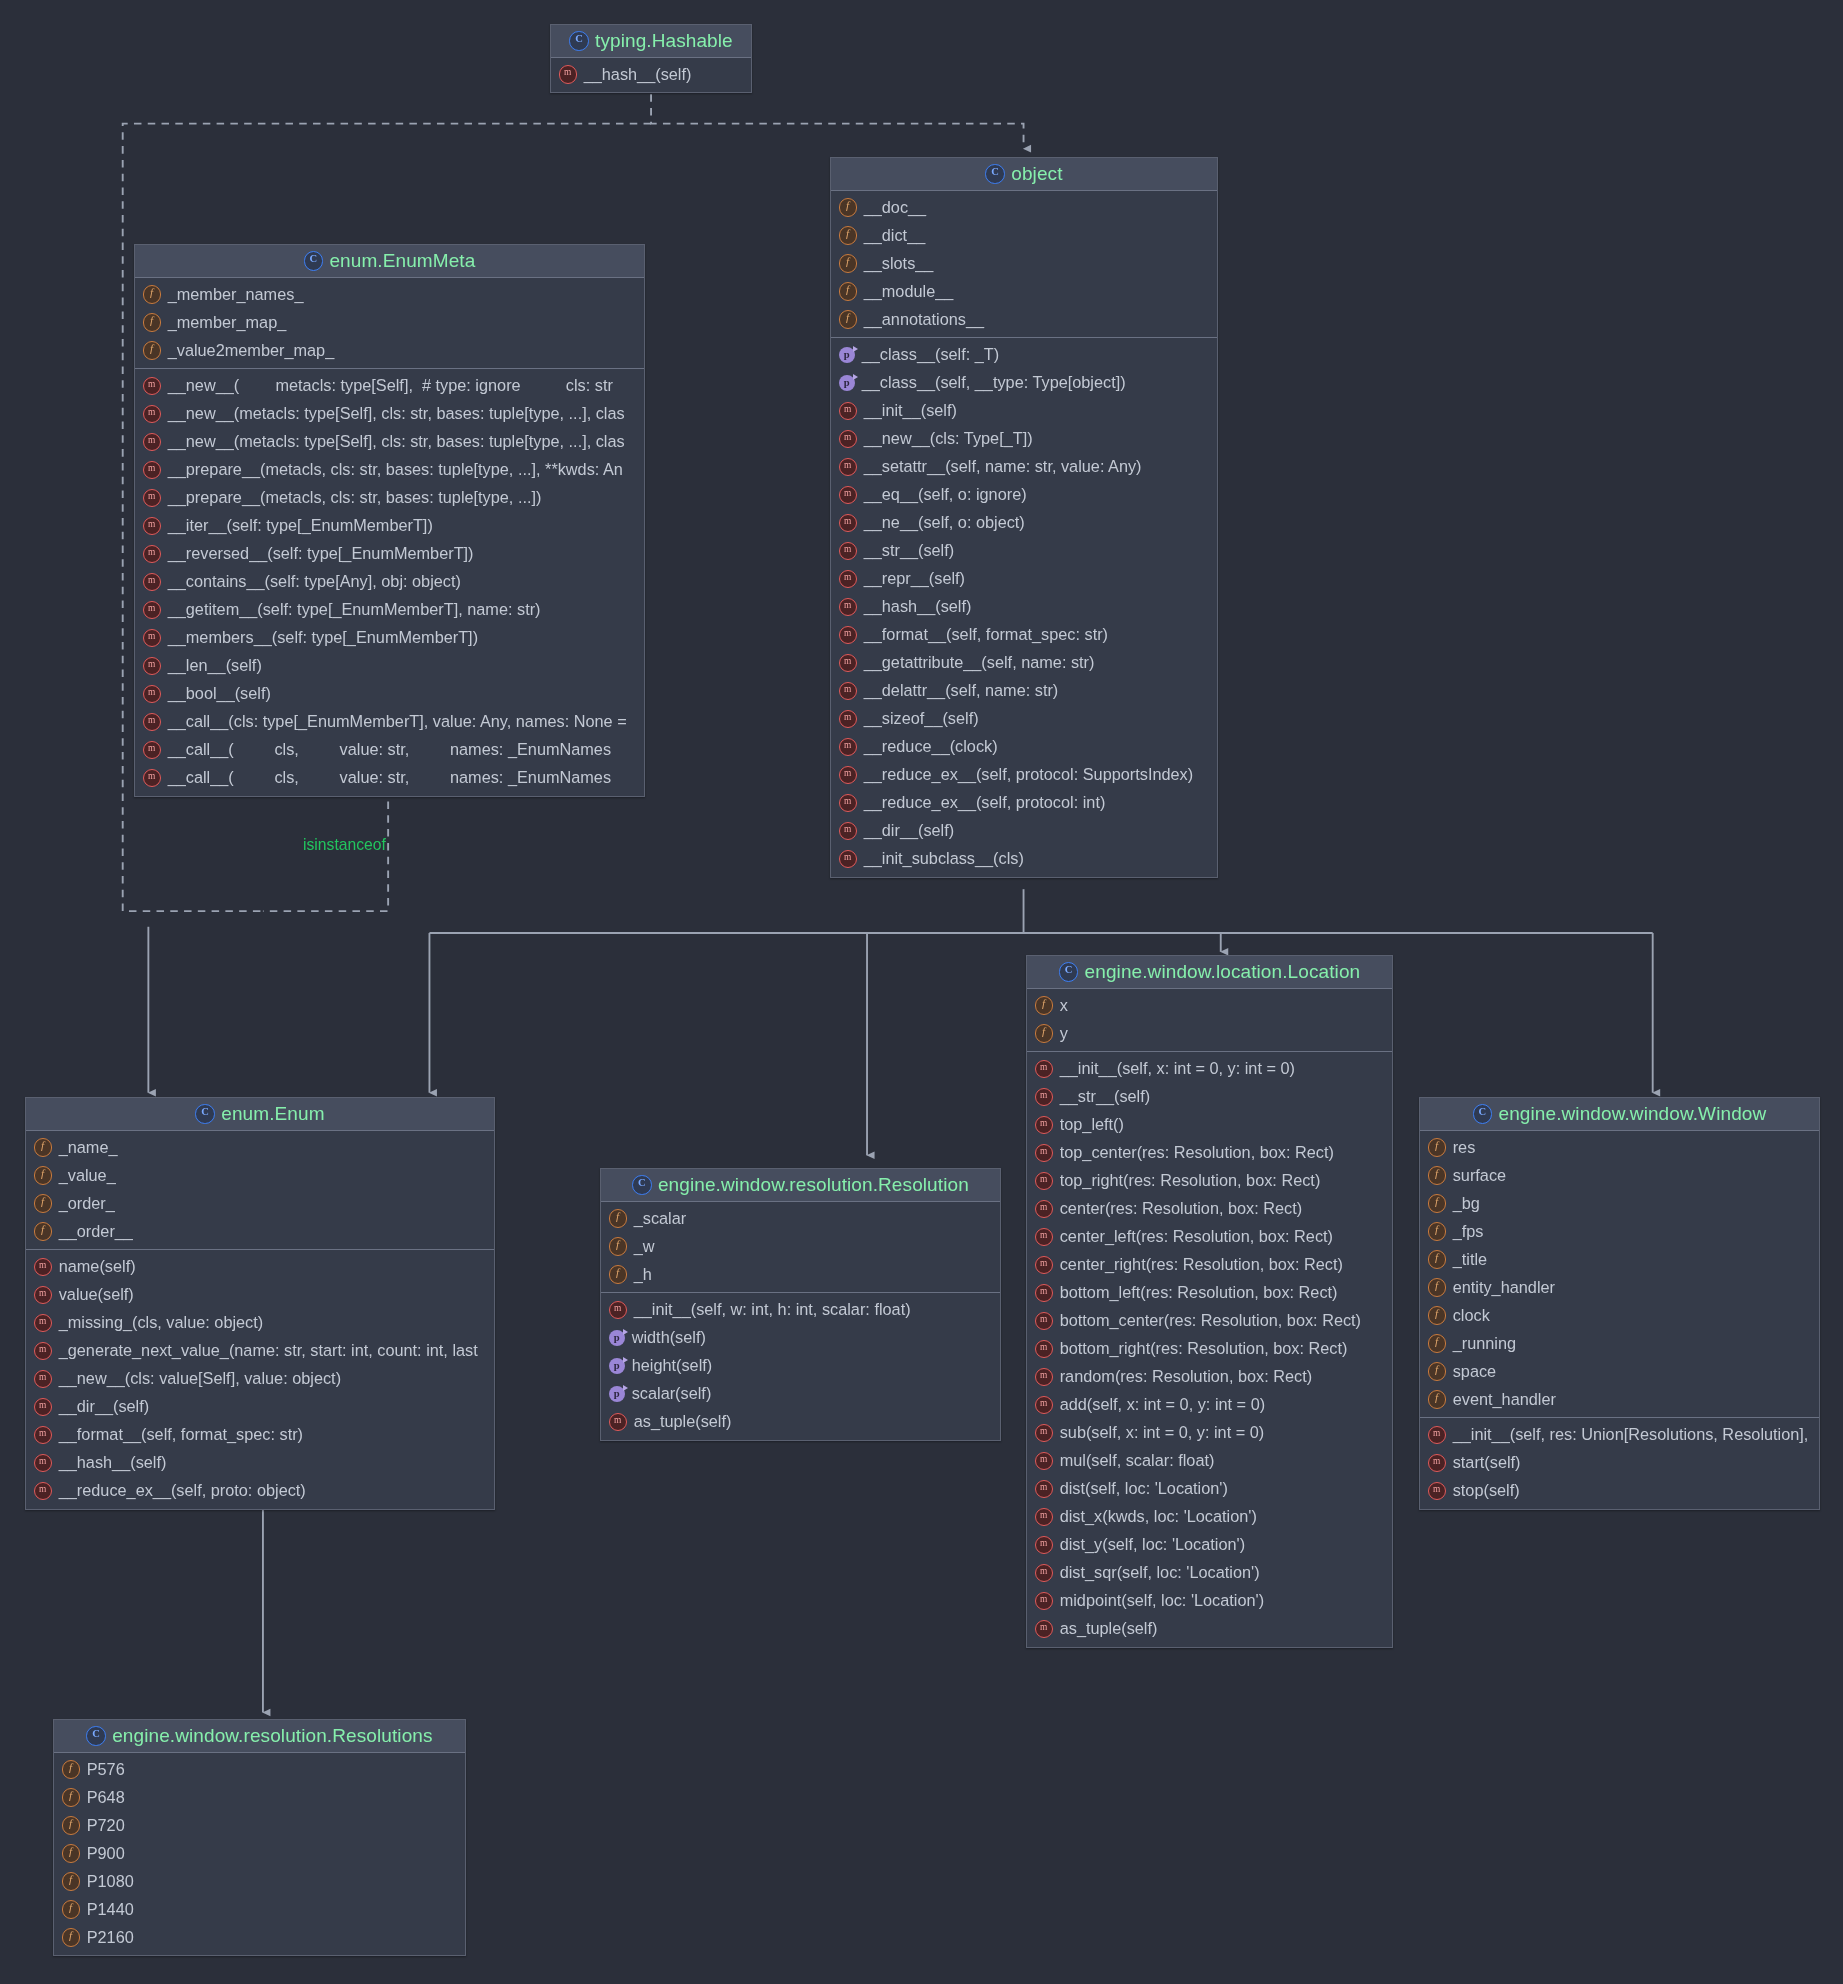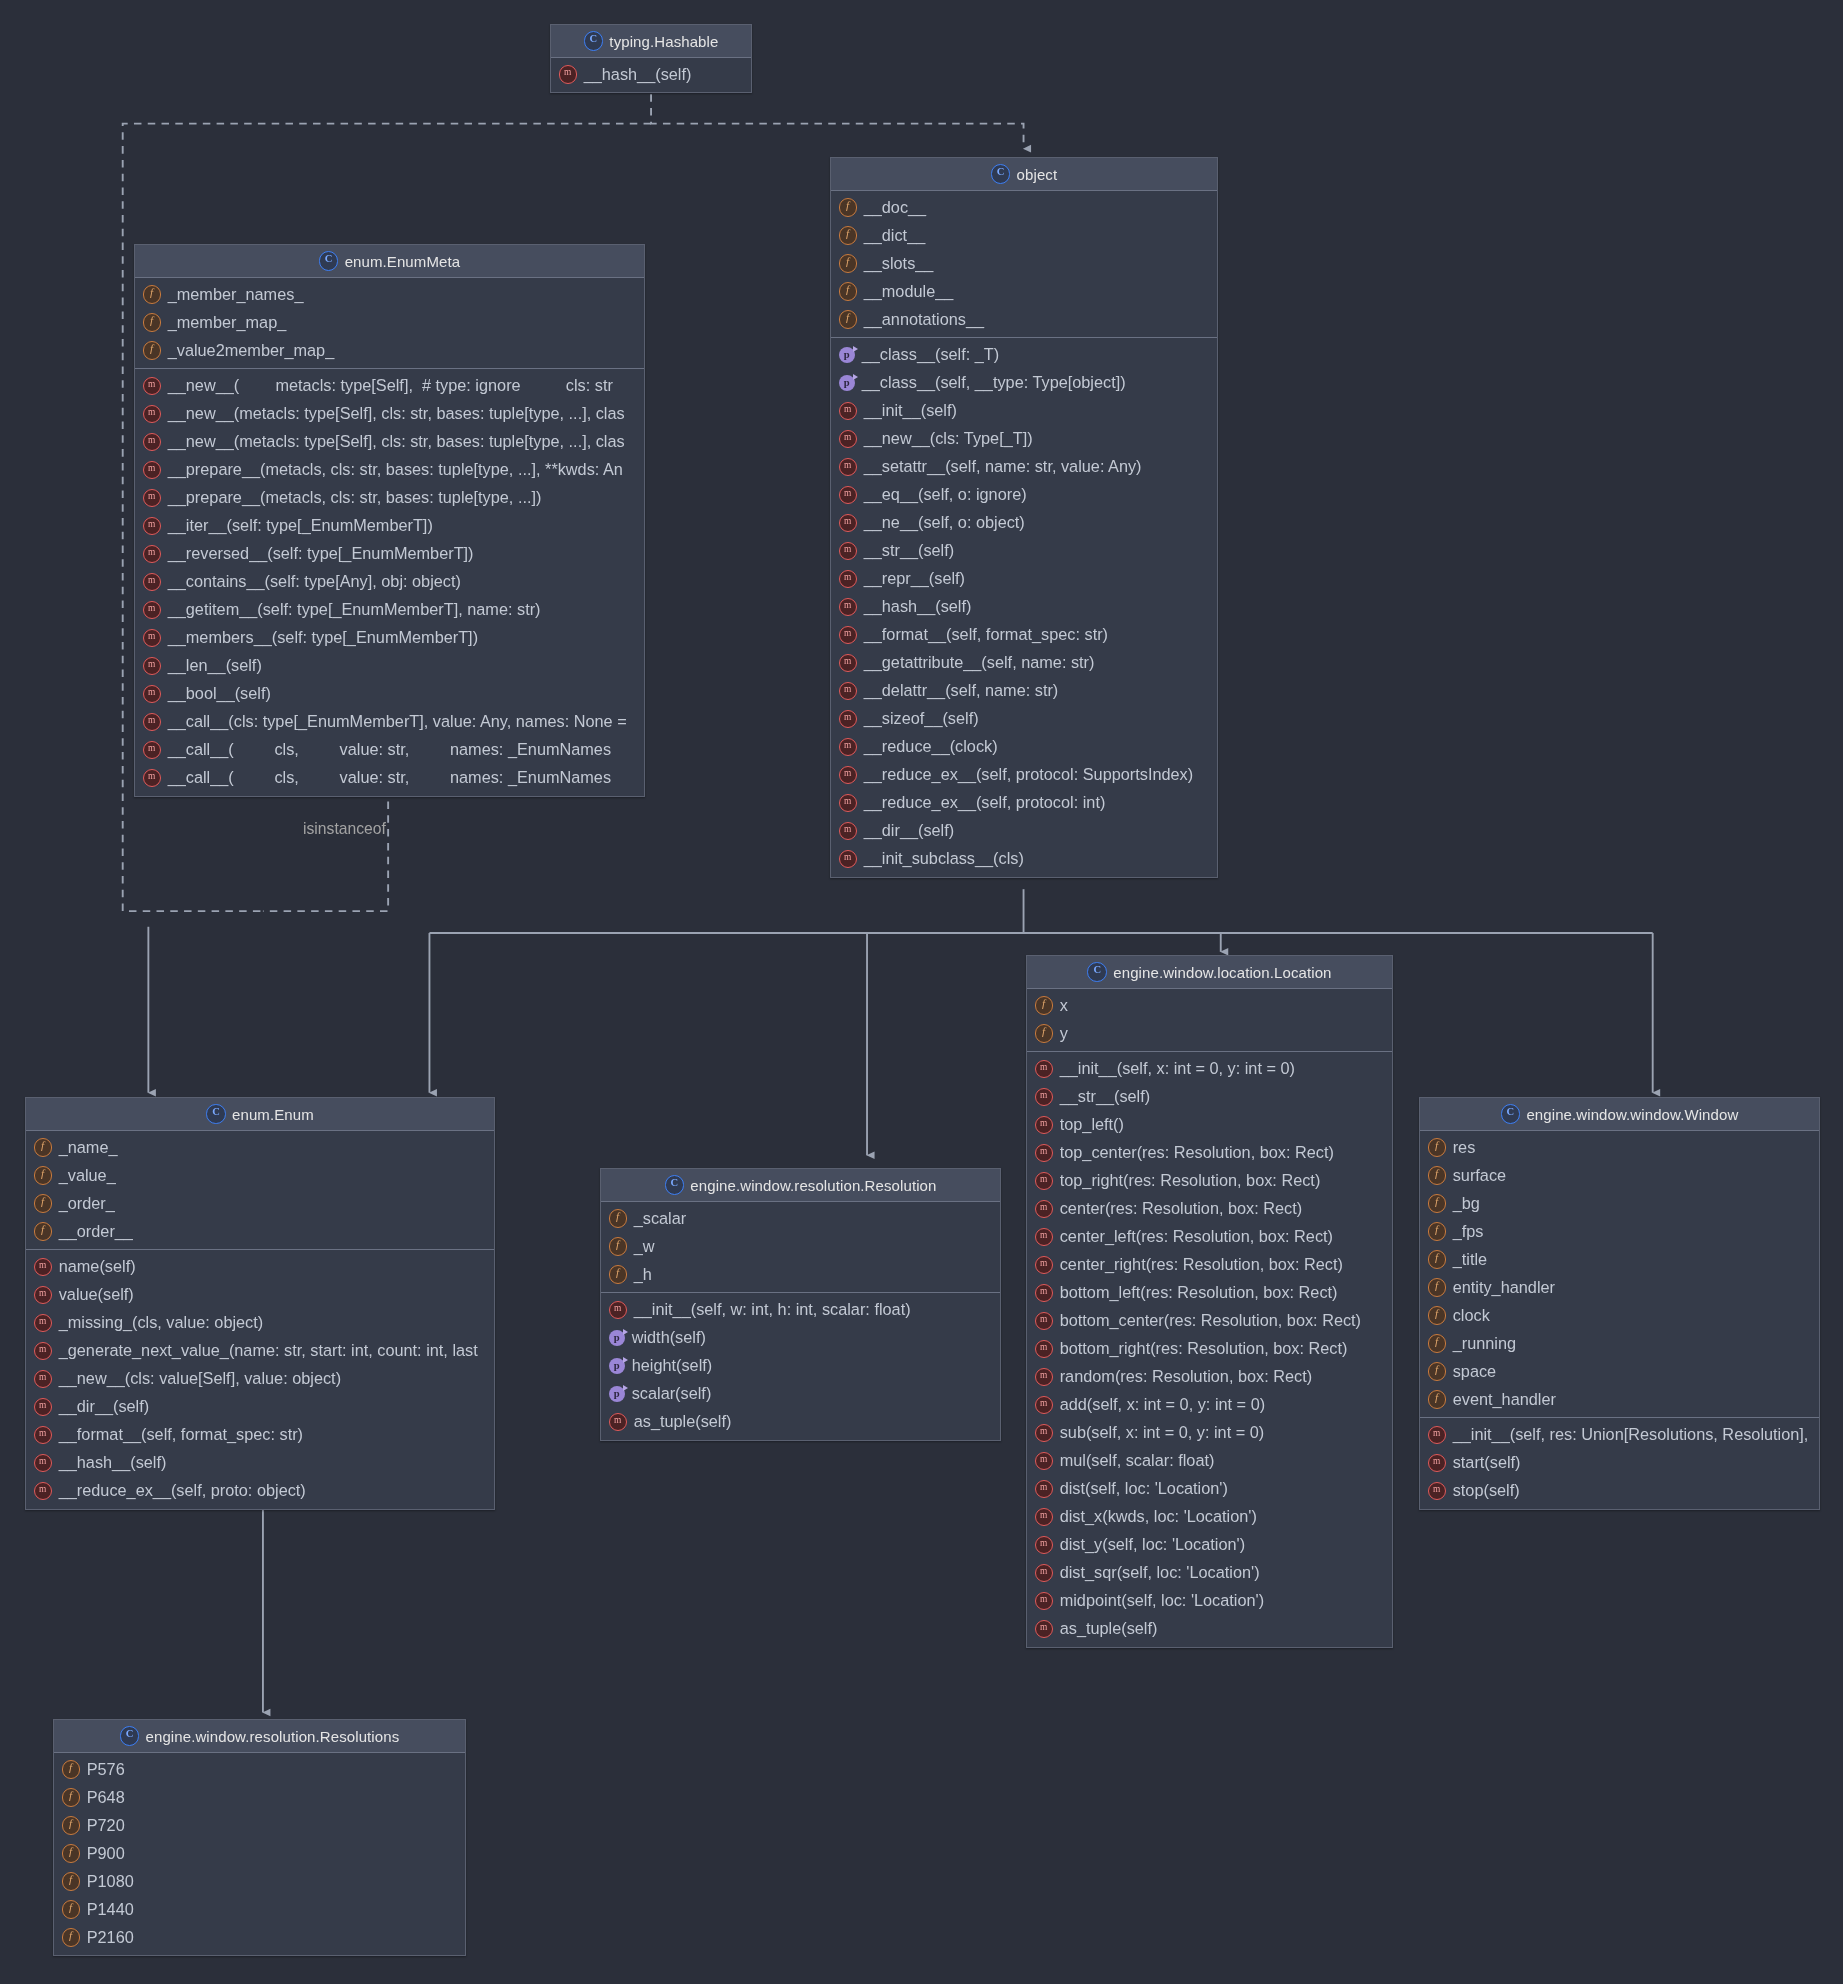--- a/index.html
+++ b/index.html
@@ -42,22 +42,22 @@
     height: 33px;
     display: flex;
     align-items: center;
     justify-content: center;
     gap: 6.3px;
     padding: 0 8.8px;
     box-sizing: border-box;
     white-space: nowrap;
   }
   .uml-title {
-    font-size: 15px;
-    color: #e5e5e5;
+    font-size: 19px;
+    color: #86efac;
     letter-spacing: 0.1px;
   }
   .uml-section {
     padding: 2.5px 0 3.8px 0;
   }
   .uml-section + .uml-section {
     border-top: 1.3px solid #6a7183;
   }
   .uml-row {
     display: flex;
@@ -132,22 +132,23 @@
     position: absolute;
     right: -3.1px; top: -0.6px;
     width: 0; height: 0;
     border-left: 5px solid #b6a6e4;
     border-top: 3.1px solid transparent;
     border-bottom: 3.1px solid transparent;
   }
   .edge-label {
     position: absolute;
     font-size: 15.7px;
-    color: #a3a3a3;
+    color: #22c55e;
     white-space: nowrap;
+    margin-top: 16px;
   }
 </style>
 </head>
 <body>
 
 <div id="canvas">
 
   <svg class="edges" viewBox="0 0 2944 3170" xmlns="http://www.w3.org/2000/svg">
     <defs>
       <marker id="arrowHollow" markerWidth="16" markerHeight="16" refX="7" refY="13" orient="auto" markerUnits="userSpaceOnUse">

